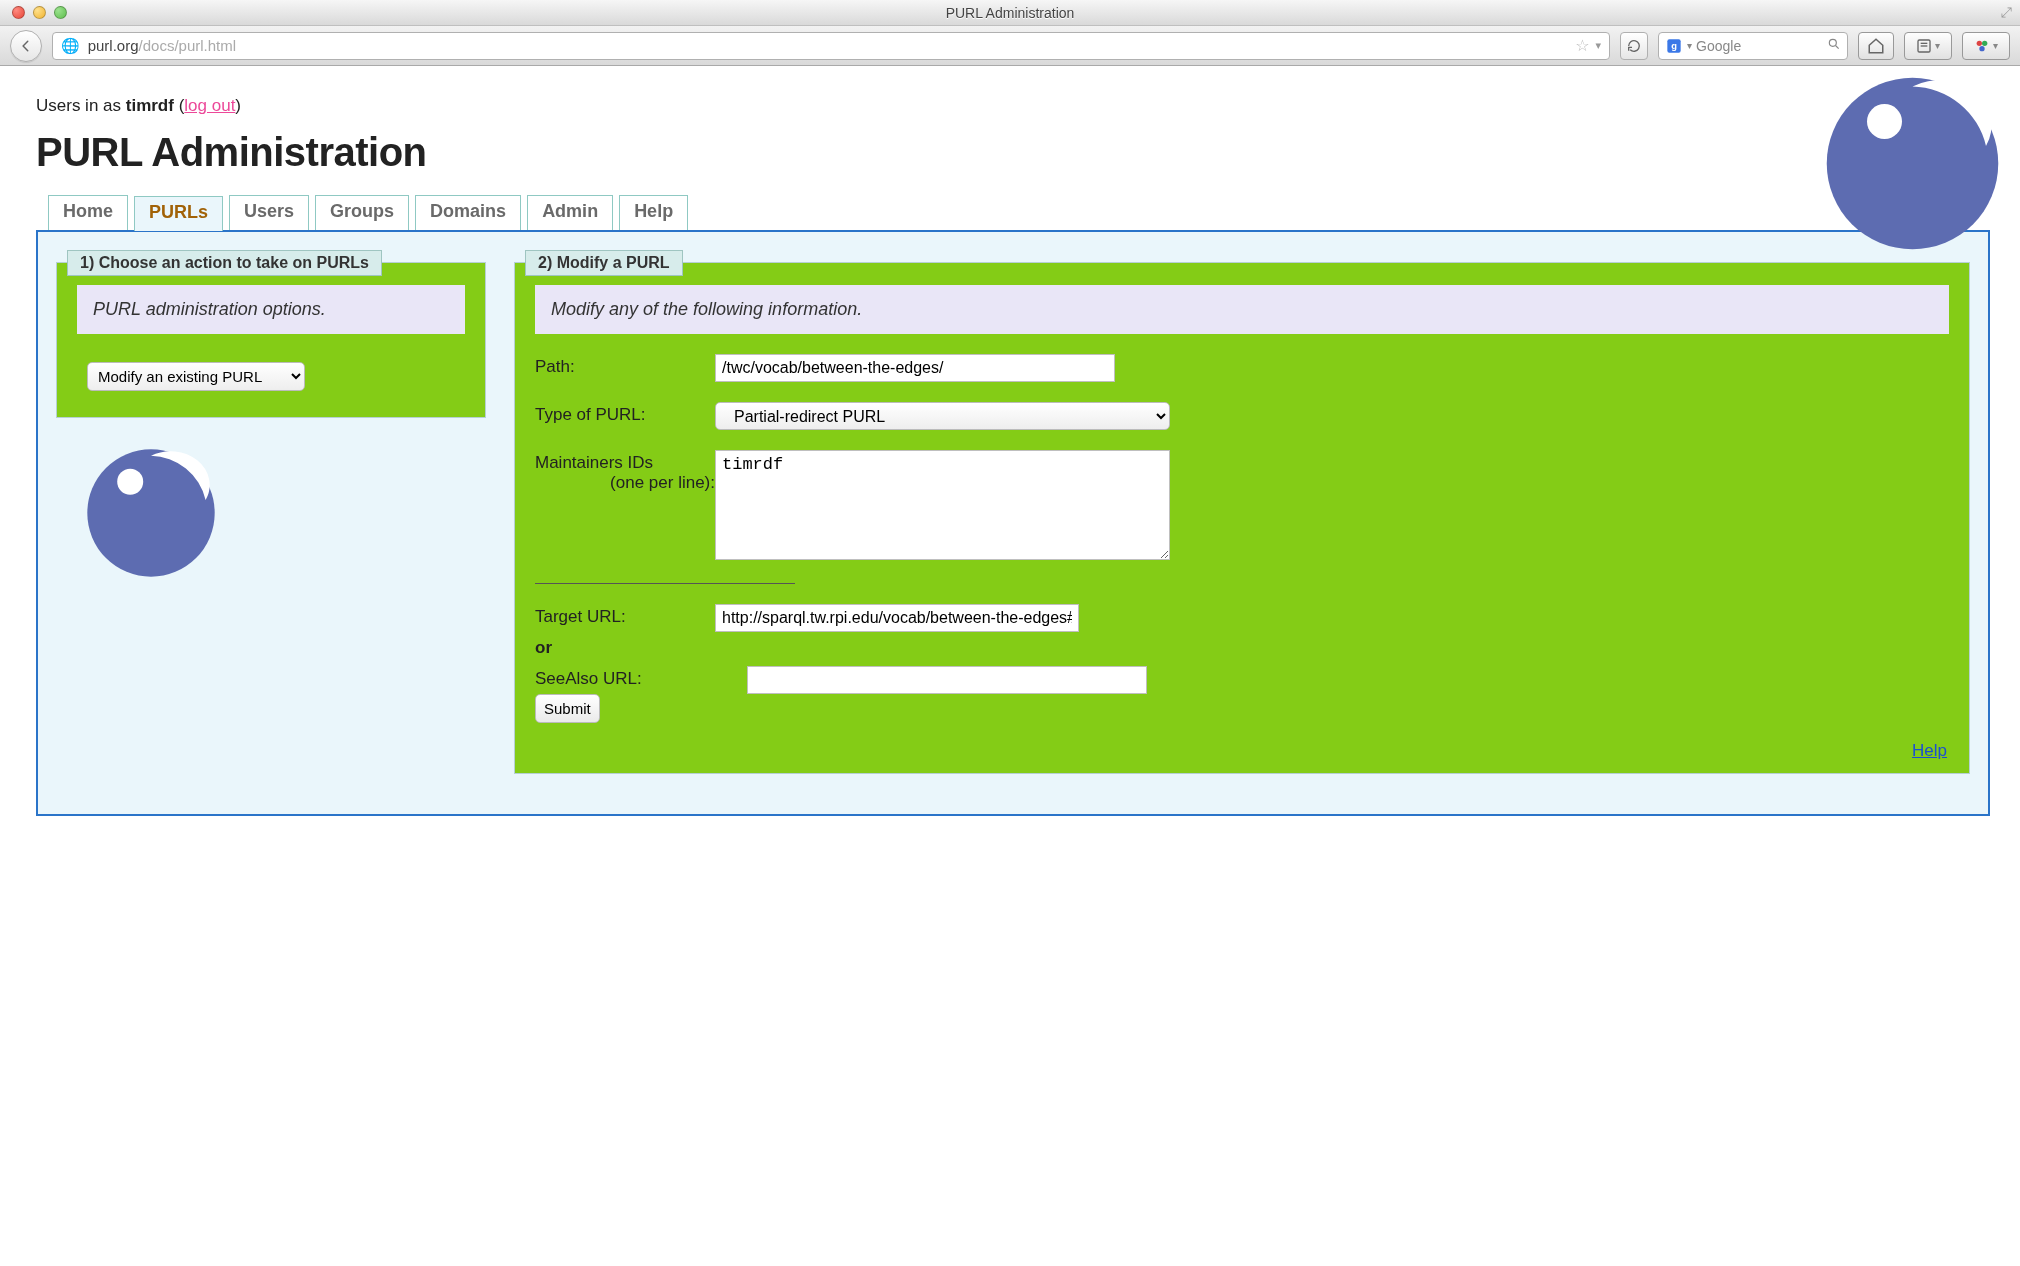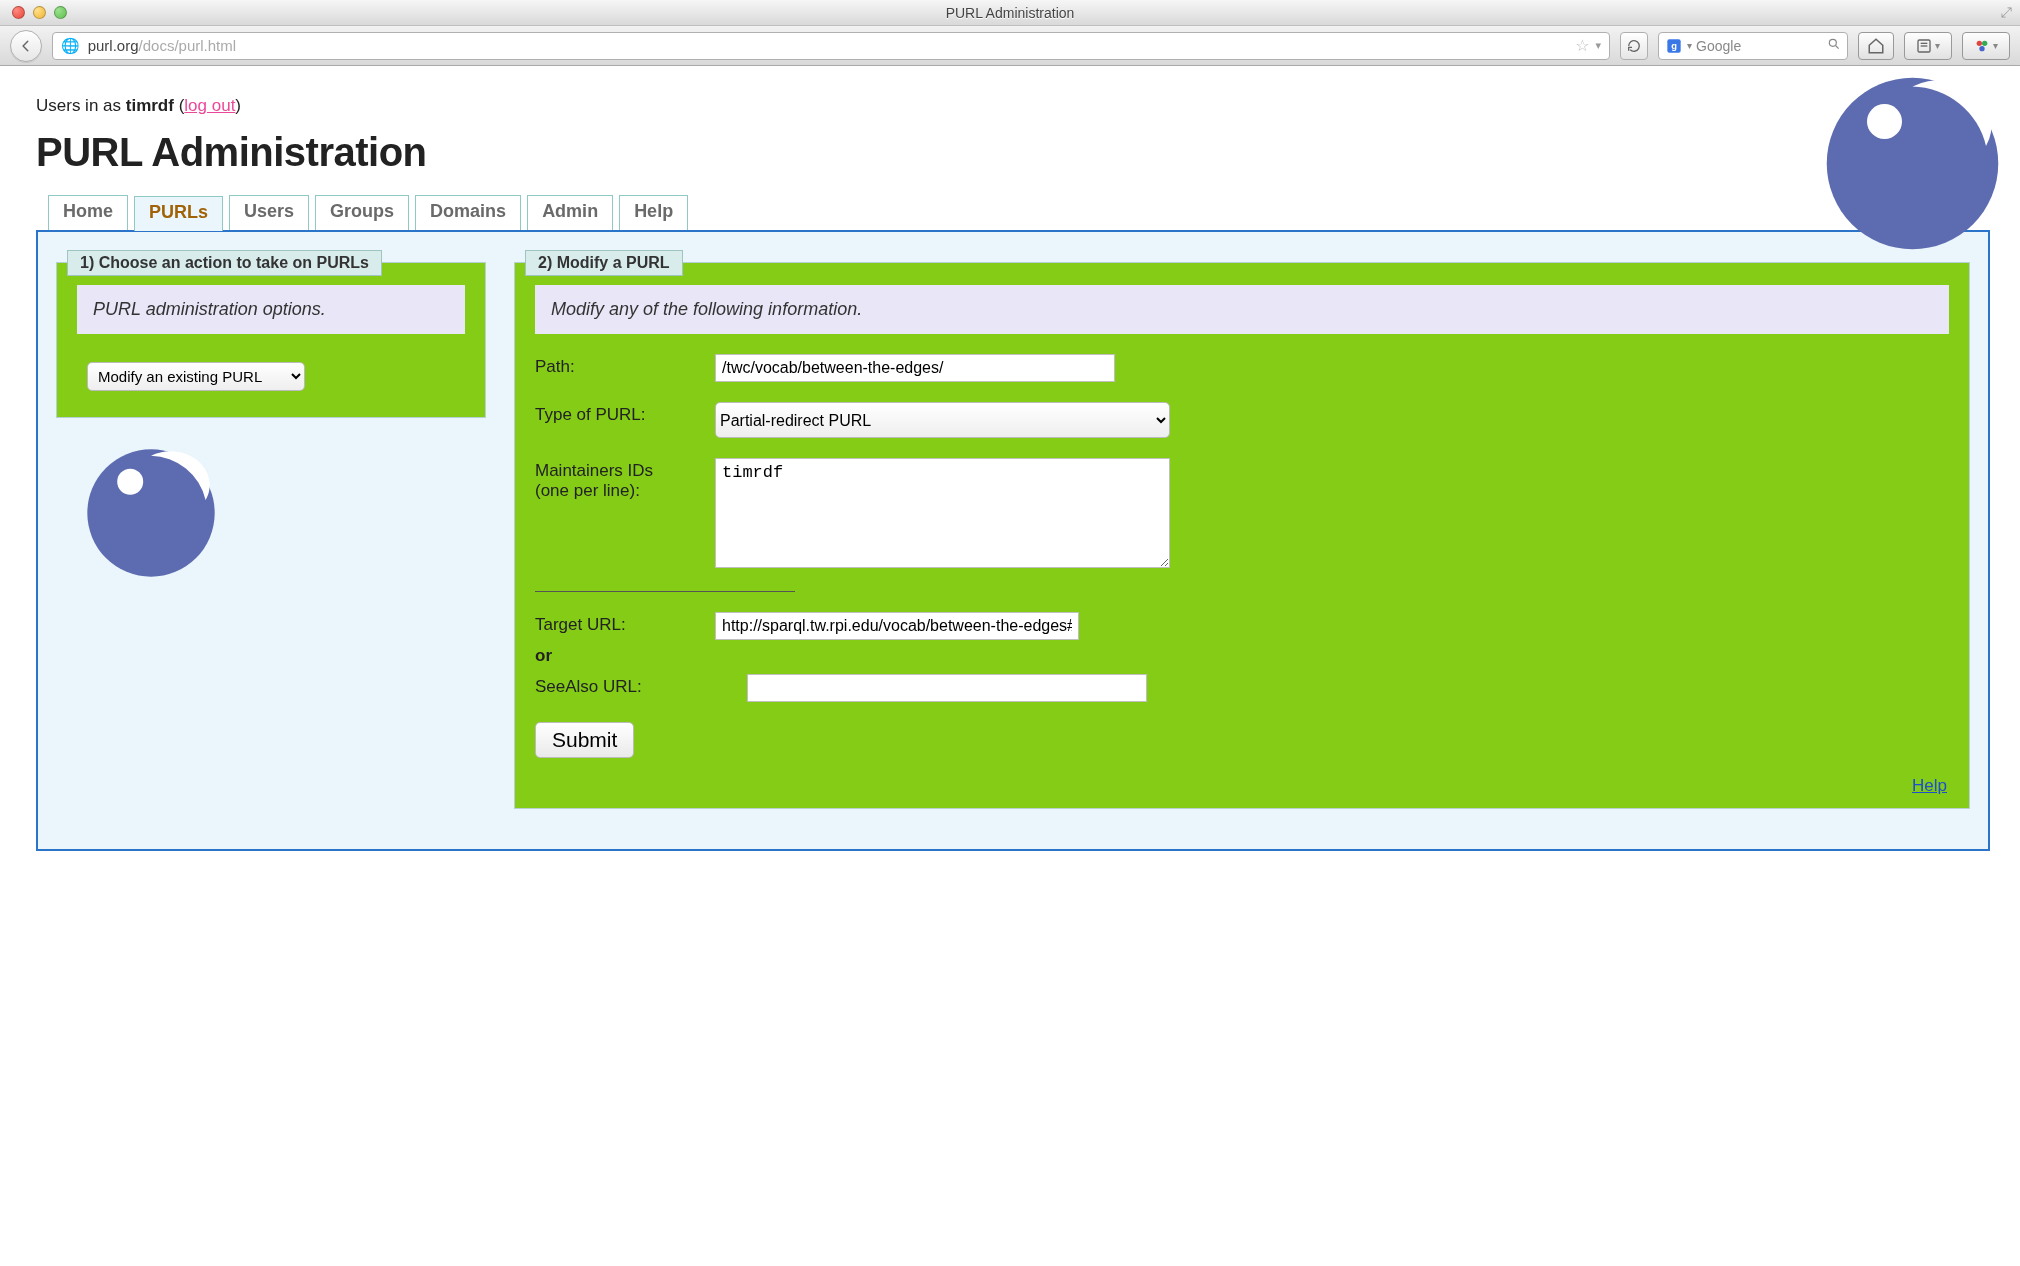--- a/index.html
+++ b/index.html
@@ -118,36 +118,36 @@
 }
 .action-select {
   margin-top: 28px; margin-left: 10px;
   font-size: 15px; padding: 4px 6px; width: 218px;
   background: linear-gradient(#fff,#eee); border: 1px solid #bbb; border-radius: 5px;
 }
 .logo-small { width: 130px; height: 130px; margin: 30px 0 0 30px; display: block; }
 
 .form-row { display: flex; align-items: flex-start; margin-top: 20px; }
 .form-row label { width: 180px; font-size: 17px; color: #222; padding-top: 3px; }
-.form-row label .sub { font-size: 17px; }
+.form-row label .sub { font-size: 17px; text-align: right; }
 .form-row .ctrl { flex: 1; }
 input.txt, textarea.txt {
   border: 1px solid #bfbfbf; background: #fff; font-size: 16px;
   padding: 4px 6px; font-family: "Lucida Grande", sans-serif;
 }
 input.txt { width: 400px; height: 28px; }
 select.typesel {
-  width: 455px; height: 36px; font-size: 16px;
-  background: linear-gradient(#fff,#eee); border: 1px solid #bbb; border-radius: 5px; padding: 2px 0;
+  width: 455px; height: 28px; font-size: 16px;
+  background: linear-gradient(#fff,#eee); border: 1px solid #bbb; border-radius: 5px; padding: 2px 14px;
 }
 textarea.txt { width: 455px; height: 110px; font-family: Monaco, "Courier New", monospace; font-size: 17px; resize: both; }
 .hr-thin { border: none; border-top: 1px solid #555; width: 260px; margin: 20px 0 4px 0; }
 .or-row { font-weight: bold; font-size: 17px; margin-top: 6px; }
 .submit-btn {
-  margin-top: 20px; padding: 5px 16px; font-size: 21px;
+  padding: 5px 8px; font-size: 15px;
   background: linear-gradient(#fff,#eaeaea); border: 1px solid #bbb; border-radius: 5px; cursor: pointer;
 }
 .help-link {
   position: absolute; right: 22px; bottom: 12px;
   color: #1b4fd1; text-decoration: underline; font-size: 17px;
 }
 </style>
 </head>
 <body>
 

